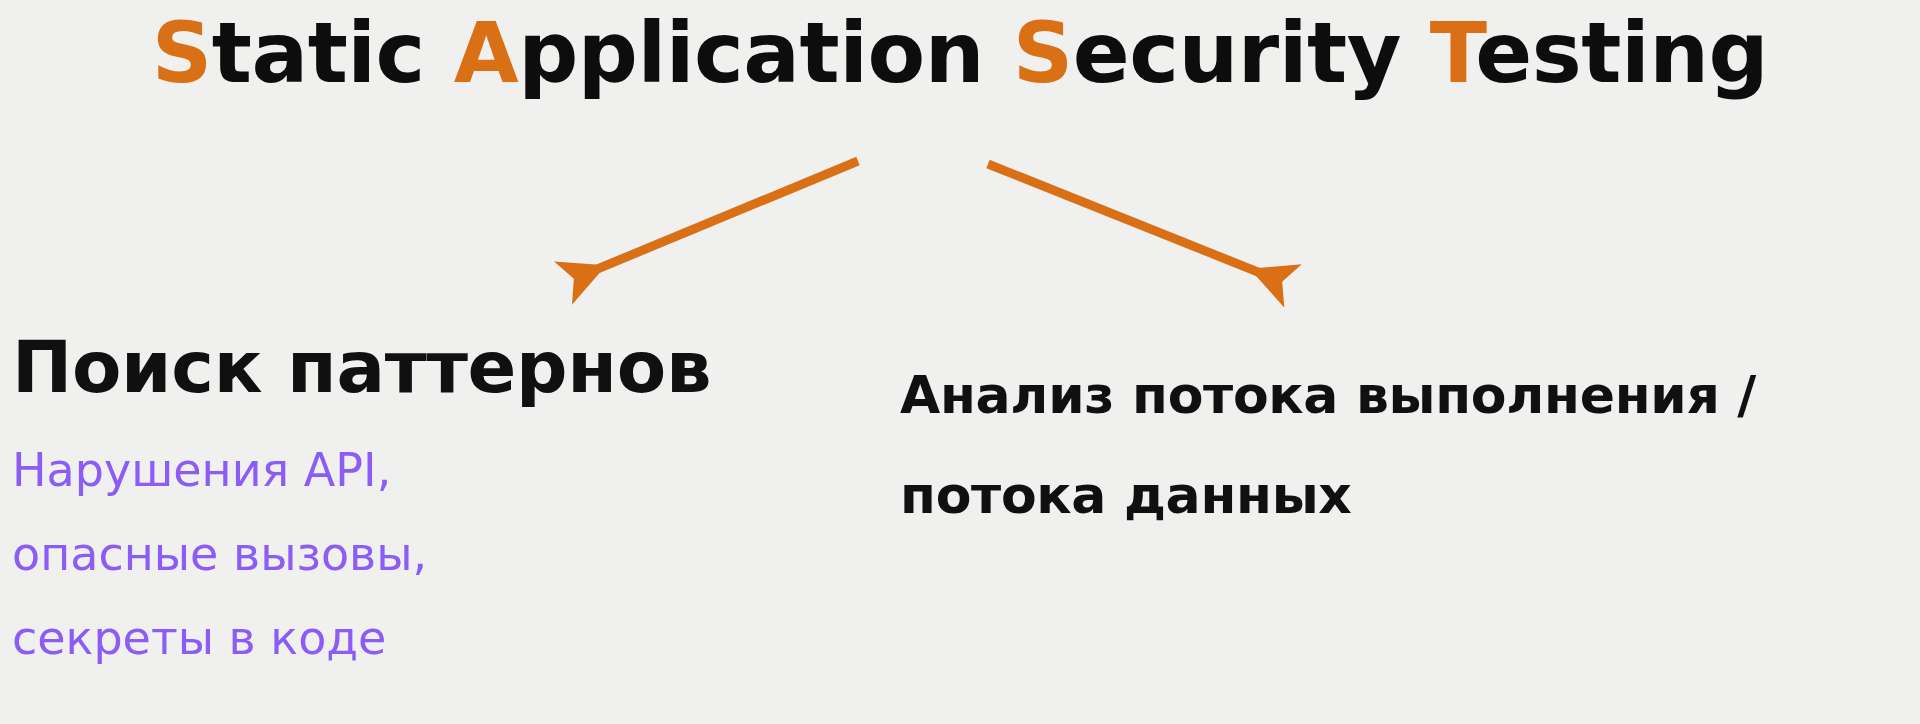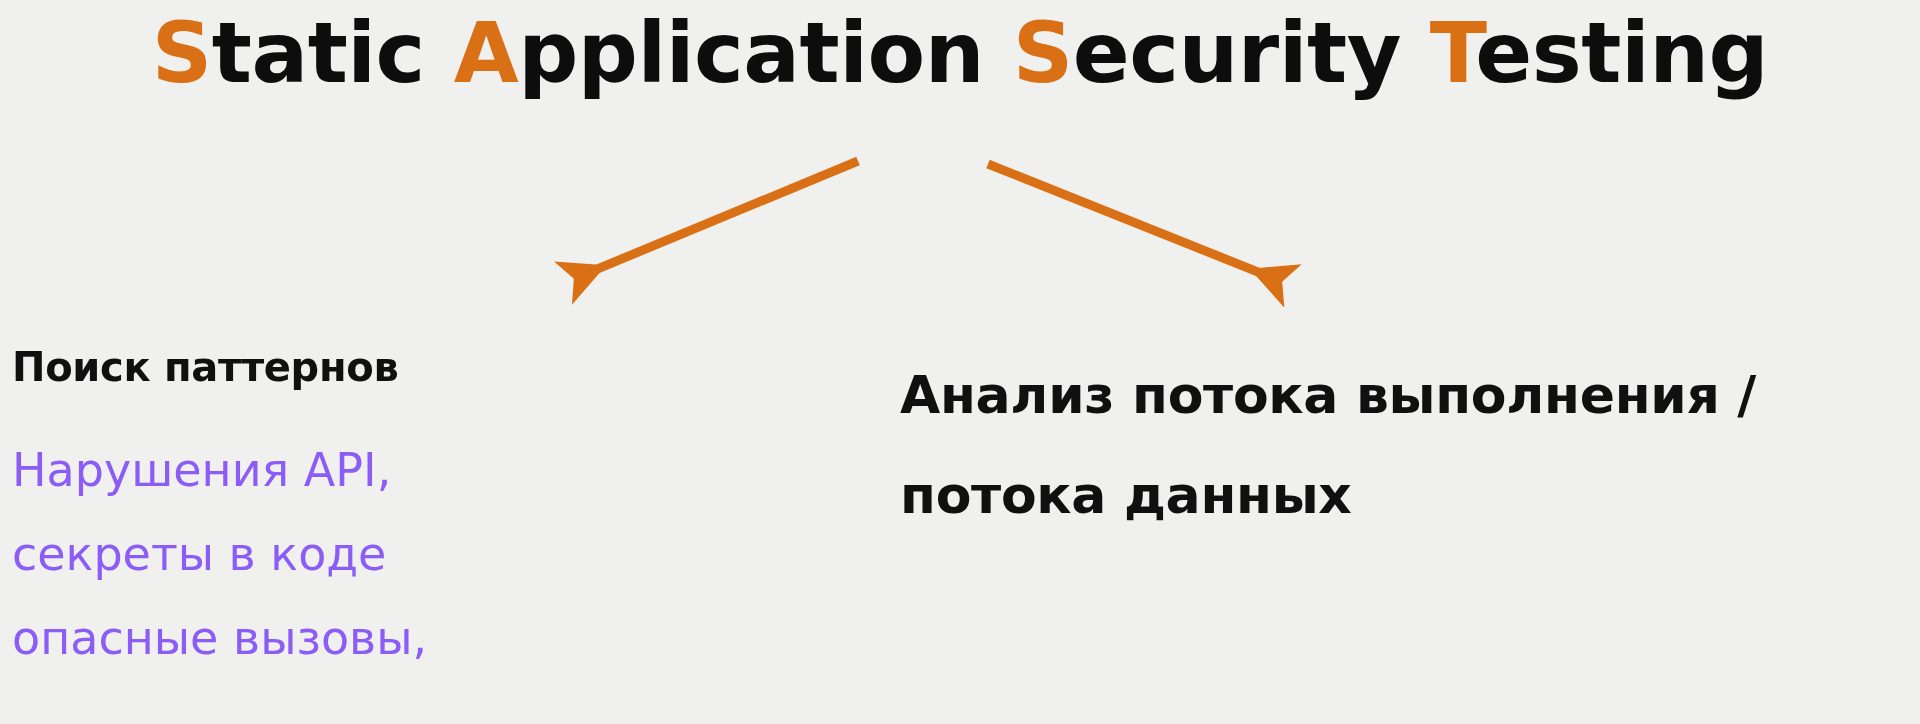--- a/index.html
+++ b/index.html
@@ -66,21 +66,21 @@
     width: 1040px;
   }
 
   .head {
     font-family: "DejaVu Sans", "Liberation Sans", sans-serif;
     font-weight: 700;
     color: #101010;
     letter-spacing: -0.3px;
   }
   .head-left {
-    font-size: 40px;
+    font-size: 72px;
     line-height: 74px;
     white-space: nowrap;
   }
   .head-right {
     font-size: 52px;
     line-height: 100px;
     white-space: nowrap;
   }
 
   .body-text {
@@ -113,22 +113,22 @@
       </marker>
     </defs>
     <line x1="858" y1="161" x2="578" y2="277" stroke="#d97016" stroke-width="9" marker-end="url(#ah-left)"></line>
     <line x1="988" y1="164" x2="1278" y2="280" stroke="#d97016" stroke-width="9" marker-end="url(#ah-right)"></line>
   </svg>
 
   <div class="col-left">
     <div class="head head-left">Поиск паттернов</div>
     <div class="body-text">
       <span class="body-line">Нарушения API,</span>
+      <span class="body-line">опасные вызовы,</span>
       <span class="body-line">секреты в коде</span>
-      <span class="body-line">опасные вызовы,</span>
     </div>
   </div>
 
   <div class="col-right">
     <div class="head head-right">Анализ потока выполнения /</div>
     <div class="head head-right">потока данных</div>
   </div>
 
 </div>
 

